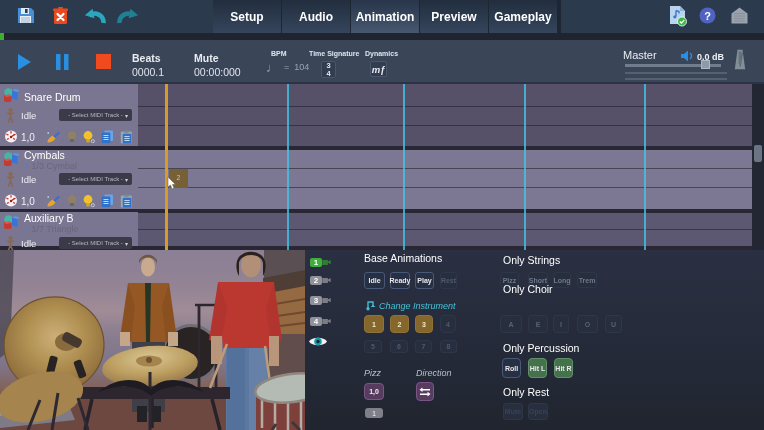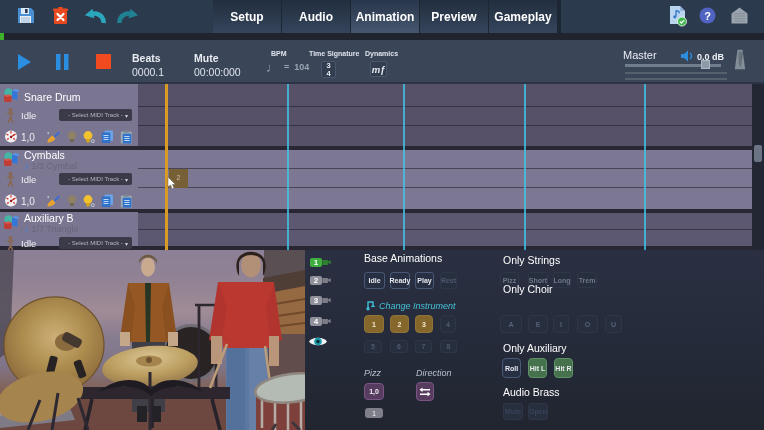--- a/index.html
+++ b/index.html
@@ -16,21 +16,21 @@
 
 
 #strip { left:0; top:33px; width:764px; height:7px; background:#20242e; }
 #stripgreen { left:0; top:33px; width:4px; height:7px; background:#3fae2a; }
 
 
 #transport { left:0; top:40px; width:764px; height:44px; background:#3a4557; border-bottom:2px solid #2b3444; }
 .tlabel { position:absolute; color:#e8ecf2; font-size:10.5px; font-weight:bold; }
 .tval { position:absolute; color:#dfe5ee; font-size:10.5px; }
 .tsmall { position:absolute; color:#dfe5ee; font-size:7px; font-weight:bold; }
-.tgray { position:absolute; color:#9aa5b4; font-size:9px;font-weight:bold; }
+.tgray { position:absolute; color:#9aa5b4; font-size:9px; }
 .sigbox { position:absolute; background:#323d4f; border:1px solid #4a566b; border-radius:2px; }
 
 
 #tracks { left:0; top:84px; width:764px; height:166px; background:#565169; overflow:hidden; }
 .band { position:absolute; left:0; width:752px; }
 .hline { position:absolute; left:0; width:752px; height:1px; background:rgba(30,28,40,0.55); }
 .sep { position:absolute; left:0; width:764px; height:4px; background:#2a2734; }
 .cyan { position:absolute; top:0; width:2px; height:166px; background:rgba(62,198,230,0.8); }
 #playhead { position:absolute; left:165px; top:0; width:3px; height:166px; background:#d89b28; }
 #noteblock { position:absolute; left:169px; top:85px; width:19px; height:19px; background:#776035; color:#cac0ae; font-size:7px; text-align:center; line-height:17px; }
@@ -500,22 +500,22 @@
       <div class="btn bdim" style="left:195px;top:22px;width:19px;height:16px;color:#6e788c">Pizz</div>
       <div class="btn bdim" style="left:223px;top:22px;width:20px;height:16px;color:#6e788c">Short</div>
       <div class="btn bdim" style="left:248px;top:22px;width:18px;height:16px;color:#6e788c">Long</div>
       <div class="btn bdim" style="left:272px;top:22px;width:20px;height:16px;color:#6e788c">Trem</div>
       <div class="h1" style="left:198px;top:33px">Only Choir</div>
       <div class="btn bdim" style="left:195px;top:65px;width:22px;height:18px;color:#57617a">A</div>
       <div class="btn bdim" style="left:223px;top:65px;width:20px;height:18px;color:#57617a">E</div>
       <div class="btn bdim" style="left:248px;top:65px;width:16px;height:18px;color:#57617a">I</div>
       <div class="btn bdim" style="left:272px;top:65px;width:21px;height:18px;color:#57617a">O</div>
       <div class="btn bdim" style="left:300px;top:65px;width:17px;height:18px;color:#57617a">U</div>
-      <div class="h1" style="left:198px;top:92px">Only Auxiliary</div>
+      <div class="h1" style="left:198px;top:92px">Only Percussion</div>
       <div class="btn bblue" style="left:197px;top:108px;width:19px;height:20px;border-radius:4px">Roll</div>
       <div class="btn bgreen2" style="left:223px;top:108px;width:19px;height:20px;border-radius:4px">Hit L</div>
       <div class="btn bgreen2" style="left:249px;top:108px;width:19px;height:20px;border-radius:4px">Hit R</div>
-      <div class="h1" style="left:198px;top:136px">Audio Brass</div>
+      <div class="h1" style="left:198px;top:136px">Only Rest</div>
       <div class="btn bdim" style="left:198px;top:153px;width:20px;height:17px;color:#39425a">Mute</div>
       <div class="btn bdim" style="left:223px;top:153px;width:20px;height:17px;color:#39425a">Open</div>
     </div>
   </div>
 </div>
 
 </body></html>

